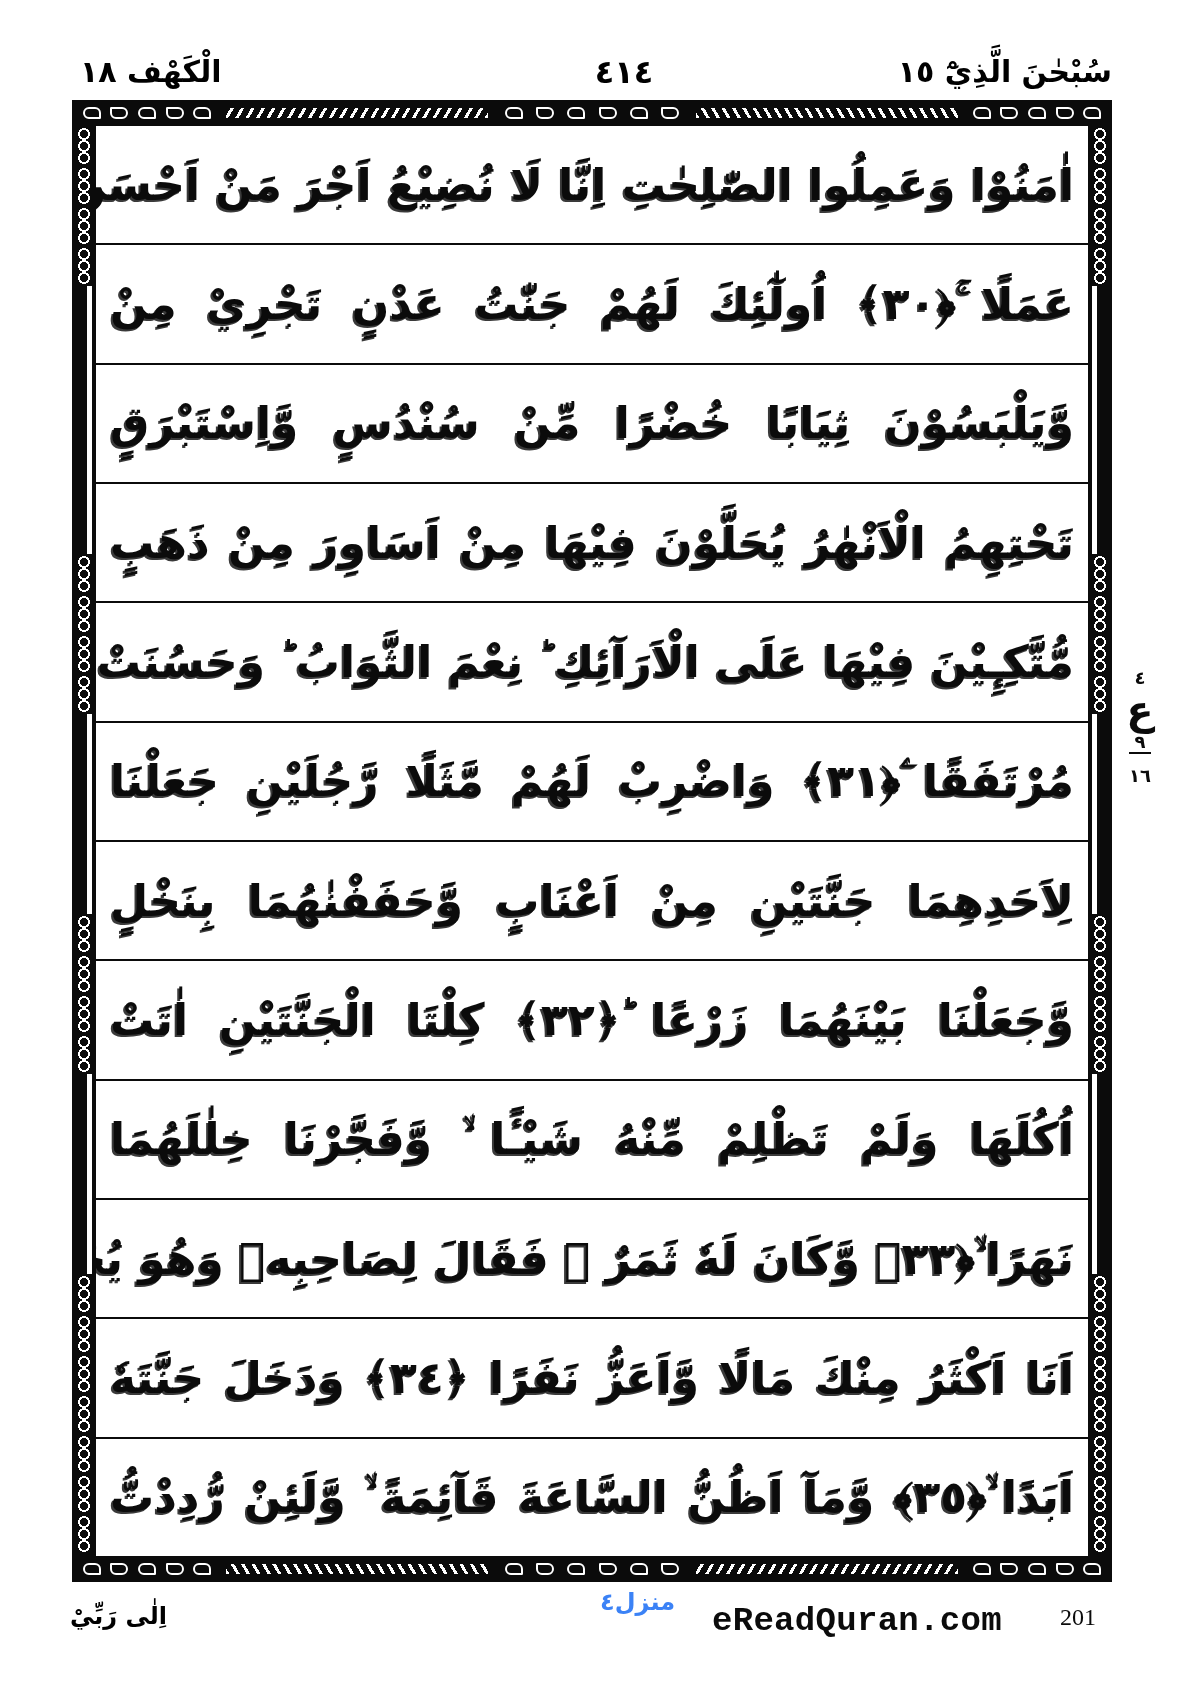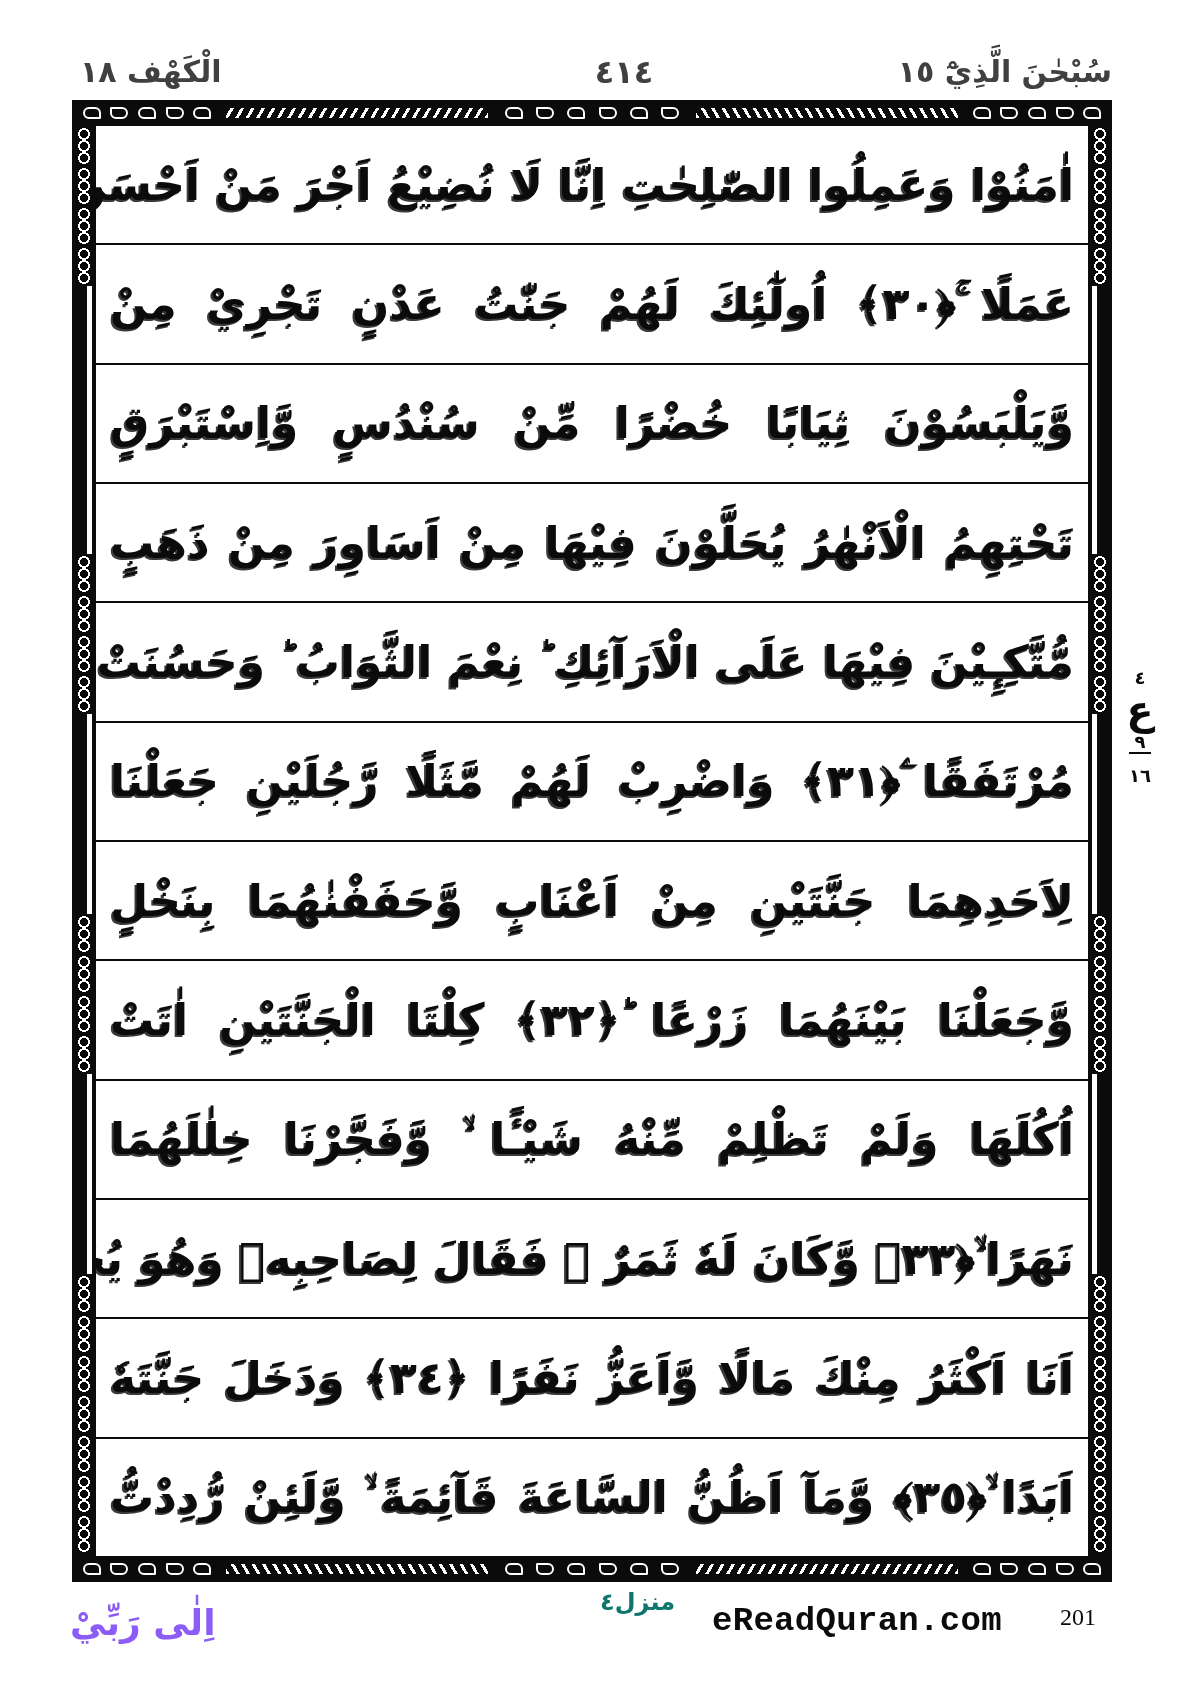--- a/index.html
+++ b/index.html
@@ -25,21 +25,21 @@
     }
     .hdr-item {
       position: absolute;
       top: 0;
       font-family: "DejaVu Sans", sans-serif;
       font-weight: bold;
       font-size: 30px;
       line-height: 40px;
       direction: rtl;
       white-space: nowrap;
-      color: #404040;
+      color: #000000;
     }
     .hdr-left { left: 8px; }
     .hdr-center { left: 50%; transform: translateX(-50%); font-size: 32px; margin-left: 32px; }
     .hdr-right { right: 0; }
 
     
     .frame {
       position: absolute;
       top: 100px;
       left: 72px;
@@ -186,33 +186,33 @@
       left: 60px;
       width: 1060px;
       height: 70px;
     }
     .footer-catchword {
       position: absolute;
       left: 10px;
       top: 14px;
       font-family: "DejaVu Sans", sans-serif;
       font-weight: bold;
-      font-size: 36px;
+      font-size: 24px;
       direction: rtl;
-      color: #8b5cf6;
+      color: #000000;
     }
     .footer-manzil {
       position: absolute;
       left: 540px;
       top: 0;
       font-family: "DejaVu Sans", sans-serif;
       font-weight: bold;
       font-size: 24px;
       direction: rtl;
-      color: #0f766e;
+      color: #3b82f6;
     }
     .footer-site {
       position: absolute;
       left: 652px;
       top: 14px;
       font-family: Liberation Mono, monospace;
       font-weight: bold;
       font-size: 34px;
       letter-spacing: 0.3px;
       color: #0b0b0b;

